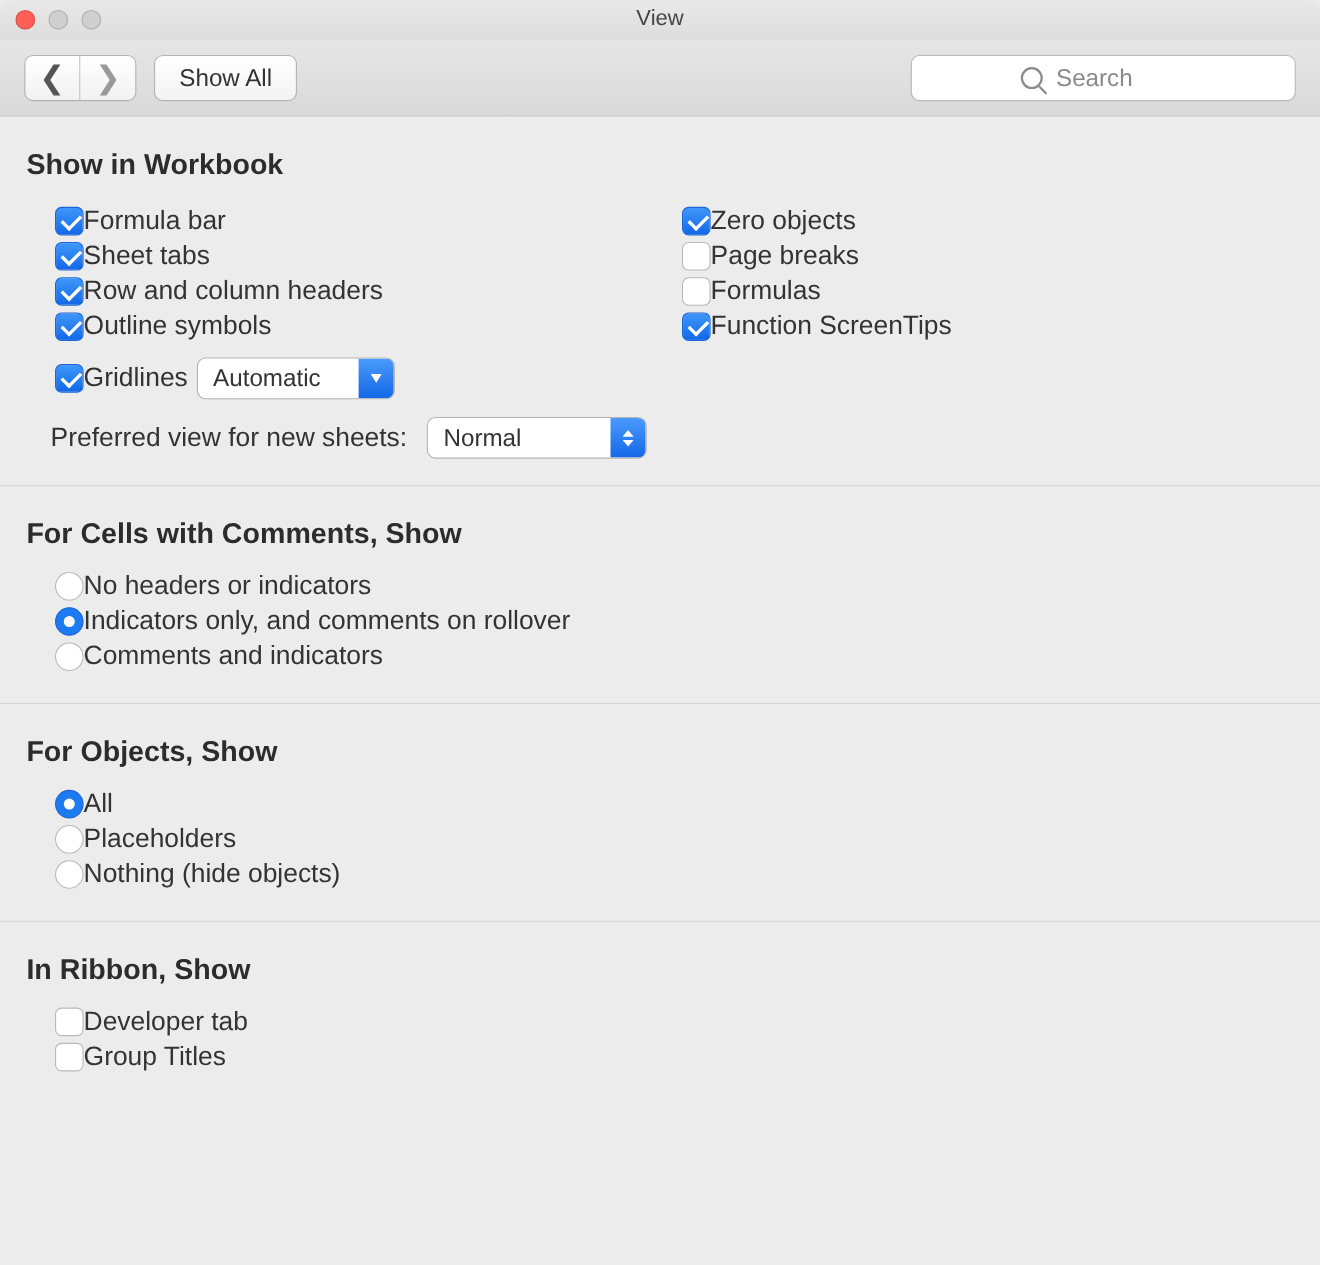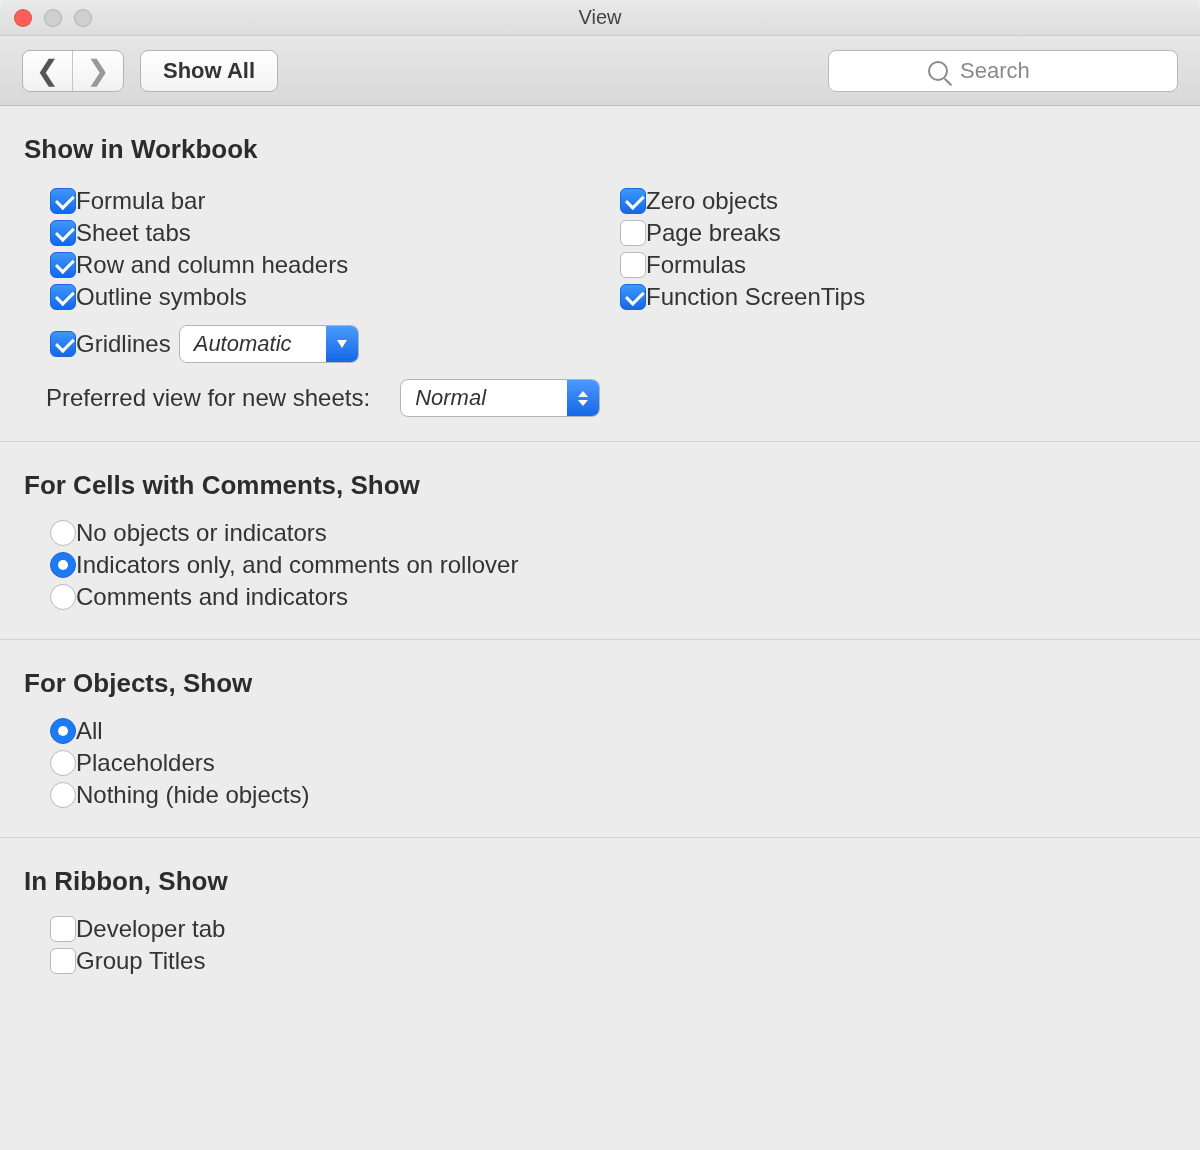--- a/index.html
+++ b/index.html
@@ -60,21 +60,21 @@
     color:#999; font-size: 28px;
   }
   .seg-btn:first-child { border-right:1px solid #c4c4c4; color:#555;}
   .tb-btn {
     height:42px;
     border:1px solid #b4b4b4;
     border-radius:8px;
     background: linear-gradient(#ffffff,#f3f3f3);
     padding: 0 22px;
     display:flex; align-items:center;
-    font-size: 22px; color:#333;font-weight:bold;
+    font-size: 22px; color:#333;
   }
   .toolbar .spacer { flex:1; }
   .search {
     display:flex; align-items:center; gap:10px;
     height: 42px; width: 350px;
     border:1px solid #b8b8b8; border-radius: 8px;
     background: #ffffff; padding: 0 18px;
     color:#8a8a8a; font-size:22px;
     justify-content:center;
   }
@@ -142,40 +142,40 @@
     content:""; width:10px; height:10px; background:#fff; border-radius:50%;
   }
   .lbl { font-size: 24px; color:#333; }
 
   
   .dropdown {
     display:inline-flex; align-items:center;
     height:38px; border:1px solid #b4b4b4; border-radius:8px;
     background:#fff; overflow:hidden; min-width:180px;
   }
-  .dropdown .dd-text { padding:0 14px; font-size:22px; color:#333; flex:1;font-style:italic; }
+  .dropdown .dd-text { padding:0 14px; font-size:22px; color:#333; flex:1; }
   .dropdown .dd-arrows{
     width:32px; height:100%;
     background: linear-gradient(#4a9afc,#1468e6);
     display:flex; flex-direction:column; align-items:center; justify-content:center;
     gap:3px;
   }
   .ar-up, .ar-dn {
     width:0;height:0;border-left:5px solid transparent;border-right:5px solid transparent;
   }
   .ar-up{ border-bottom:6px solid #fff; }
   .ar-dn{ border-top:6px solid #fff; }
   .dropdown.single .dd-arrows{
     background:linear-gradient(#4a9afc,#1468e6);
   }
   .dropdown.single .ar-dn{border-top:8px solid #fff; margin:0;}
 
   .pref-row{
     margin-top:12px;
-    display:flex; align-items:center; gap:30px;
+    display:flex; align-items:center; gap:18px;
     margin-left:22px;
   }
 </style>
 </head>
 <body>
 
 <div class="window">
 
   <div class="titlebar">
     <div class="traffic-lights">
@@ -267,21 +267,21 @@
               <span class="ar-dn"></span>
             </span>
         </div>
       </div>
     </div>
 
     <div class="section">
       <h3>For Cells with Comments, Show</h3>
       <div class="row">
         <span class="rb"></span>
-        <span class="lbl">No objects or indicators</span>
+        <span class="lbl">No headers or indicators</span>
       </div>
       <div class="row">
         <span class="rb selected"></span>
         <span class="lbl">Indicators only, and comments on rollover</span>
       </div>
       <div class="row">
         <span class="rb"></span>
         <span class="lbl">Comments and indicators</span>
       </div>
     </div>

